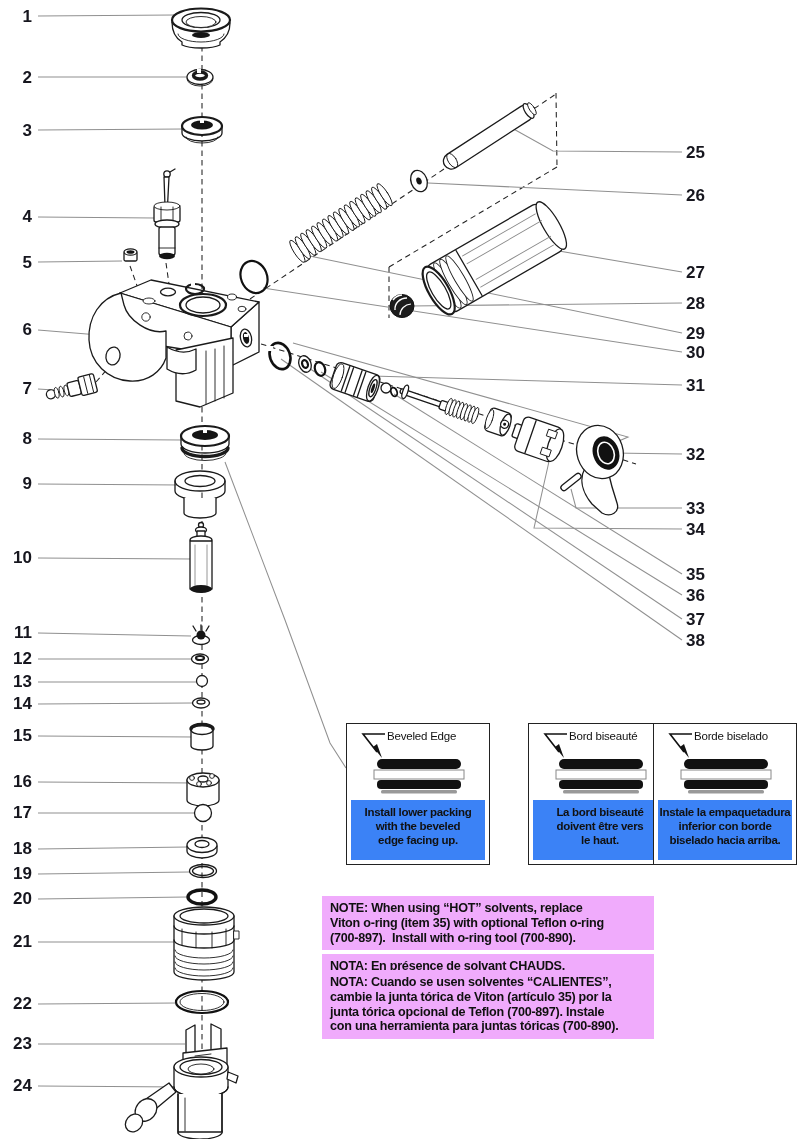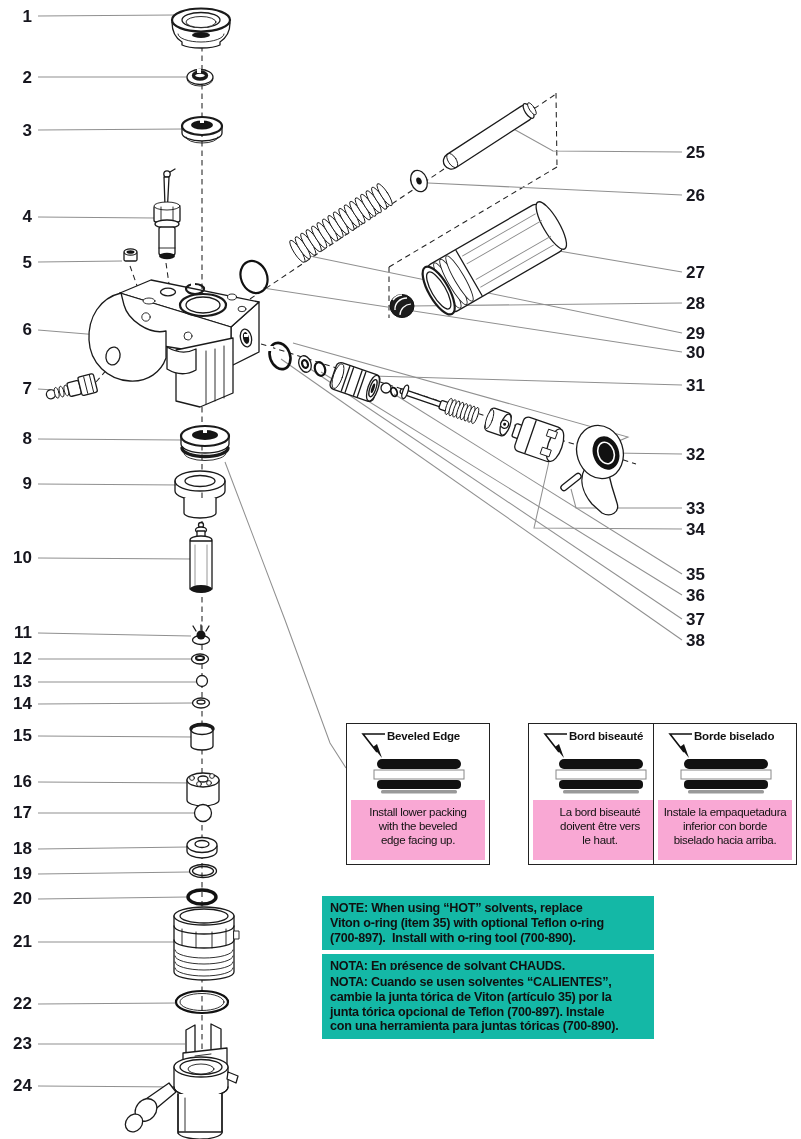--- a/index.html
+++ b/index.html
@@ -9,28 +9,28 @@
   .callout { font:bold 17px "Liberation Sans", sans-serif; fill:#16161e; dominant-baseline:central; }
   .leader  { stroke:#909090; stroke-width:1.05; fill:none; }
   .dash    { stroke:#222; stroke-width:1.05; fill:none; stroke-dasharray:5.5 4; }
   .p  { fill:#fff; stroke:#1a1a1a; stroke-width:1.3; stroke-linejoin:round; stroke-linecap:round; }
   .nf { fill:none; }
   .dk { fill:#151515; stroke:none; }
   .t2 { stroke-width:2.2; } .t3 { stroke-width:3.4; } .thin { stroke-width:0.9; }
   .gr { stroke:#8a8a8a; }
   .ibox { position:absolute; top:723px; width:144px; height:142px; background:#fff;
           border:1.3px solid #222; box-sizing:border-box; }
-  .ibox-title { position:absolute; top:6px; left:40px; font-weight:bold; font-size:11.5px; color:#111;
+  .ibox-title { position:absolute; top:6px; left:40px; font-weight:normal; font-size:11.5px; color:#111;
                 letter-spacing:-0.2px; white-space:nowrap; }
   .ibox-arrow { position:absolute; top:4px; left:4px; }
   .packing-art { position:absolute; top:34px; left:21px; }
-  .ibox-body { position:absolute; left:4px; right:4px; top:76px; height:54px; background:#f9a8d4;
-               font-weight:normal; font-size:11.5px; line-height:13.8px; color:#111; text-align:center;
+  .ibox-body { position:absolute; left:4px; right:4px; top:76px; height:54px; background:#3b82f6;
+               font-weight:bold; font-size:11.5px; line-height:13.8px; color:#111; text-align:center;
                white-space:pre; padding-top:6px; letter-spacing:-0.3px; }
-  .note { position:absolute; left:322px; width:332px; background:#14b8a6; color:#101010;
+  .note { position:absolute; left:322px; width:332px; background:#f0abfc; color:#101010;
           font-weight:bold; font-size:12.6px; line-height:14.8px; white-space:pre;
           padding:5px 2px 5px 8px; box-sizing:border-box; letter-spacing:-0.25px; }
   #note-en { top:896px; } #note-fr { top:954px; } #note-es { top:970px; }
 </style>
 </head>
 <body>
 
 <div class="stage">
 
 <svg width="801" height="1139" viewBox="0 0 801 1139">

